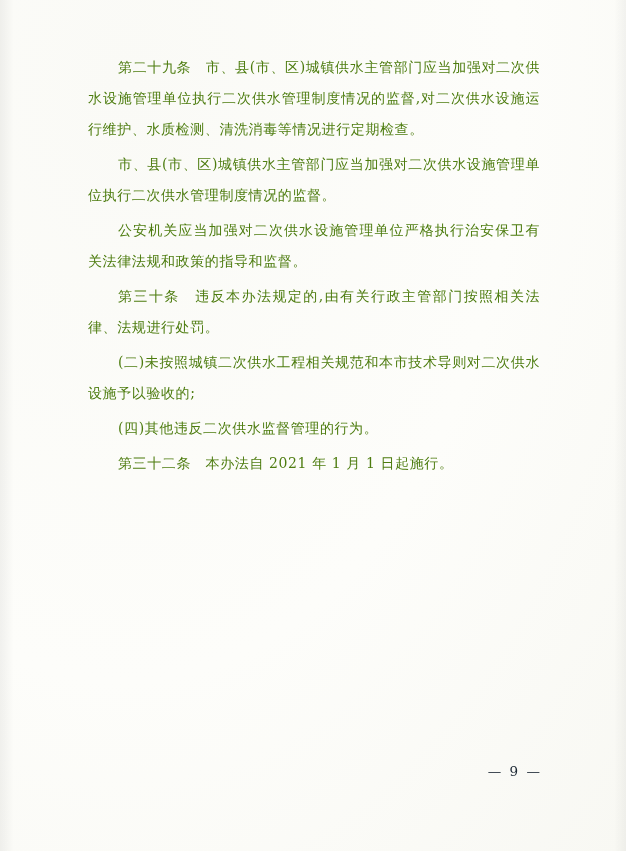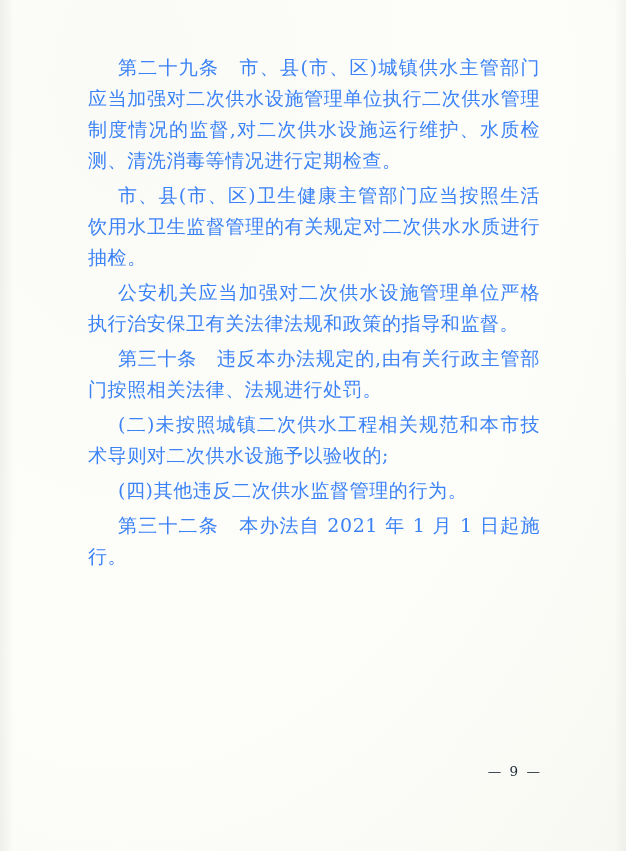--- a/index.html
+++ b/index.html
@@ -28,23 +28,23 @@
     pointer-events: none;
   }
   .content {
     position: absolute;
     left: 88px;
     top: 52px;
     width: 452px;
   }
   p.para {
     margin: 0 0 4px 0;
-    font-size: 19px;
+    font-size: 14px;
     line-height: 31px;
-    color: #3b82f6;
+    color: #4d7c0f;
     text-align: justify;
     text-justify: inter-ideograph;
     letter-spacing: 0.6px;
     font-family: "DejaVu Serif", "Liberation Serif", serif;
   }
   p.indent {
     text-indent: 30px;
   }
   .footer {
     position: absolute;
@@ -73,21 +73,21 @@
 </head>
 <body>
 
 <div class="page">
   <div class="paper-tint"></div>
   <div class="edge-shadow"></div>
   <div class="edge-shadow-r"></div>
 
   <div class="content">
     <p class="para indent">第二十九条　市、县(市、区)城镇供水主管部门应当加强对二次供水设施管理单位执行二次供水管理制度情况的监督,对二次供水设施运行维护、水质检测、清洗消毒等情况进行定期检查。</p>
-    <p class="para indent">市、县(市、区)卫生健康主管部门应当按照生活饮用水卫生监督管理的有关规定对二次供水水质进行抽检。</p>
+    <p class="para indent">市、县(市、区)城镇供水主管部门应当加强对二次供水设施管理单位执行二次供水管理制度情况的监督。</p>
     <p class="para indent">公安机关应当加强对二次供水设施管理单位严格执行治安保卫有关法律法规和政策的指导和监督。</p>
     <p class="para indent">第三十条　违反本办法规定的,由有关行政主管部门按照相关法律、法规进行处罚。</p>
     <p class="para indent">(二)未按照城镇二次供水工程相关规范和本市技术导则对二次供水设施予以验收的;</p>
     <p class="para indent">(四)其他违反二次供水监督管理的行为。</p>
     <p class="para indent">第三十二条　本办法自 2021 年 1 月 1 日起施行。</p>
   </div>
 
   <div class="footer">— 9 —</div>
 </div>
 

